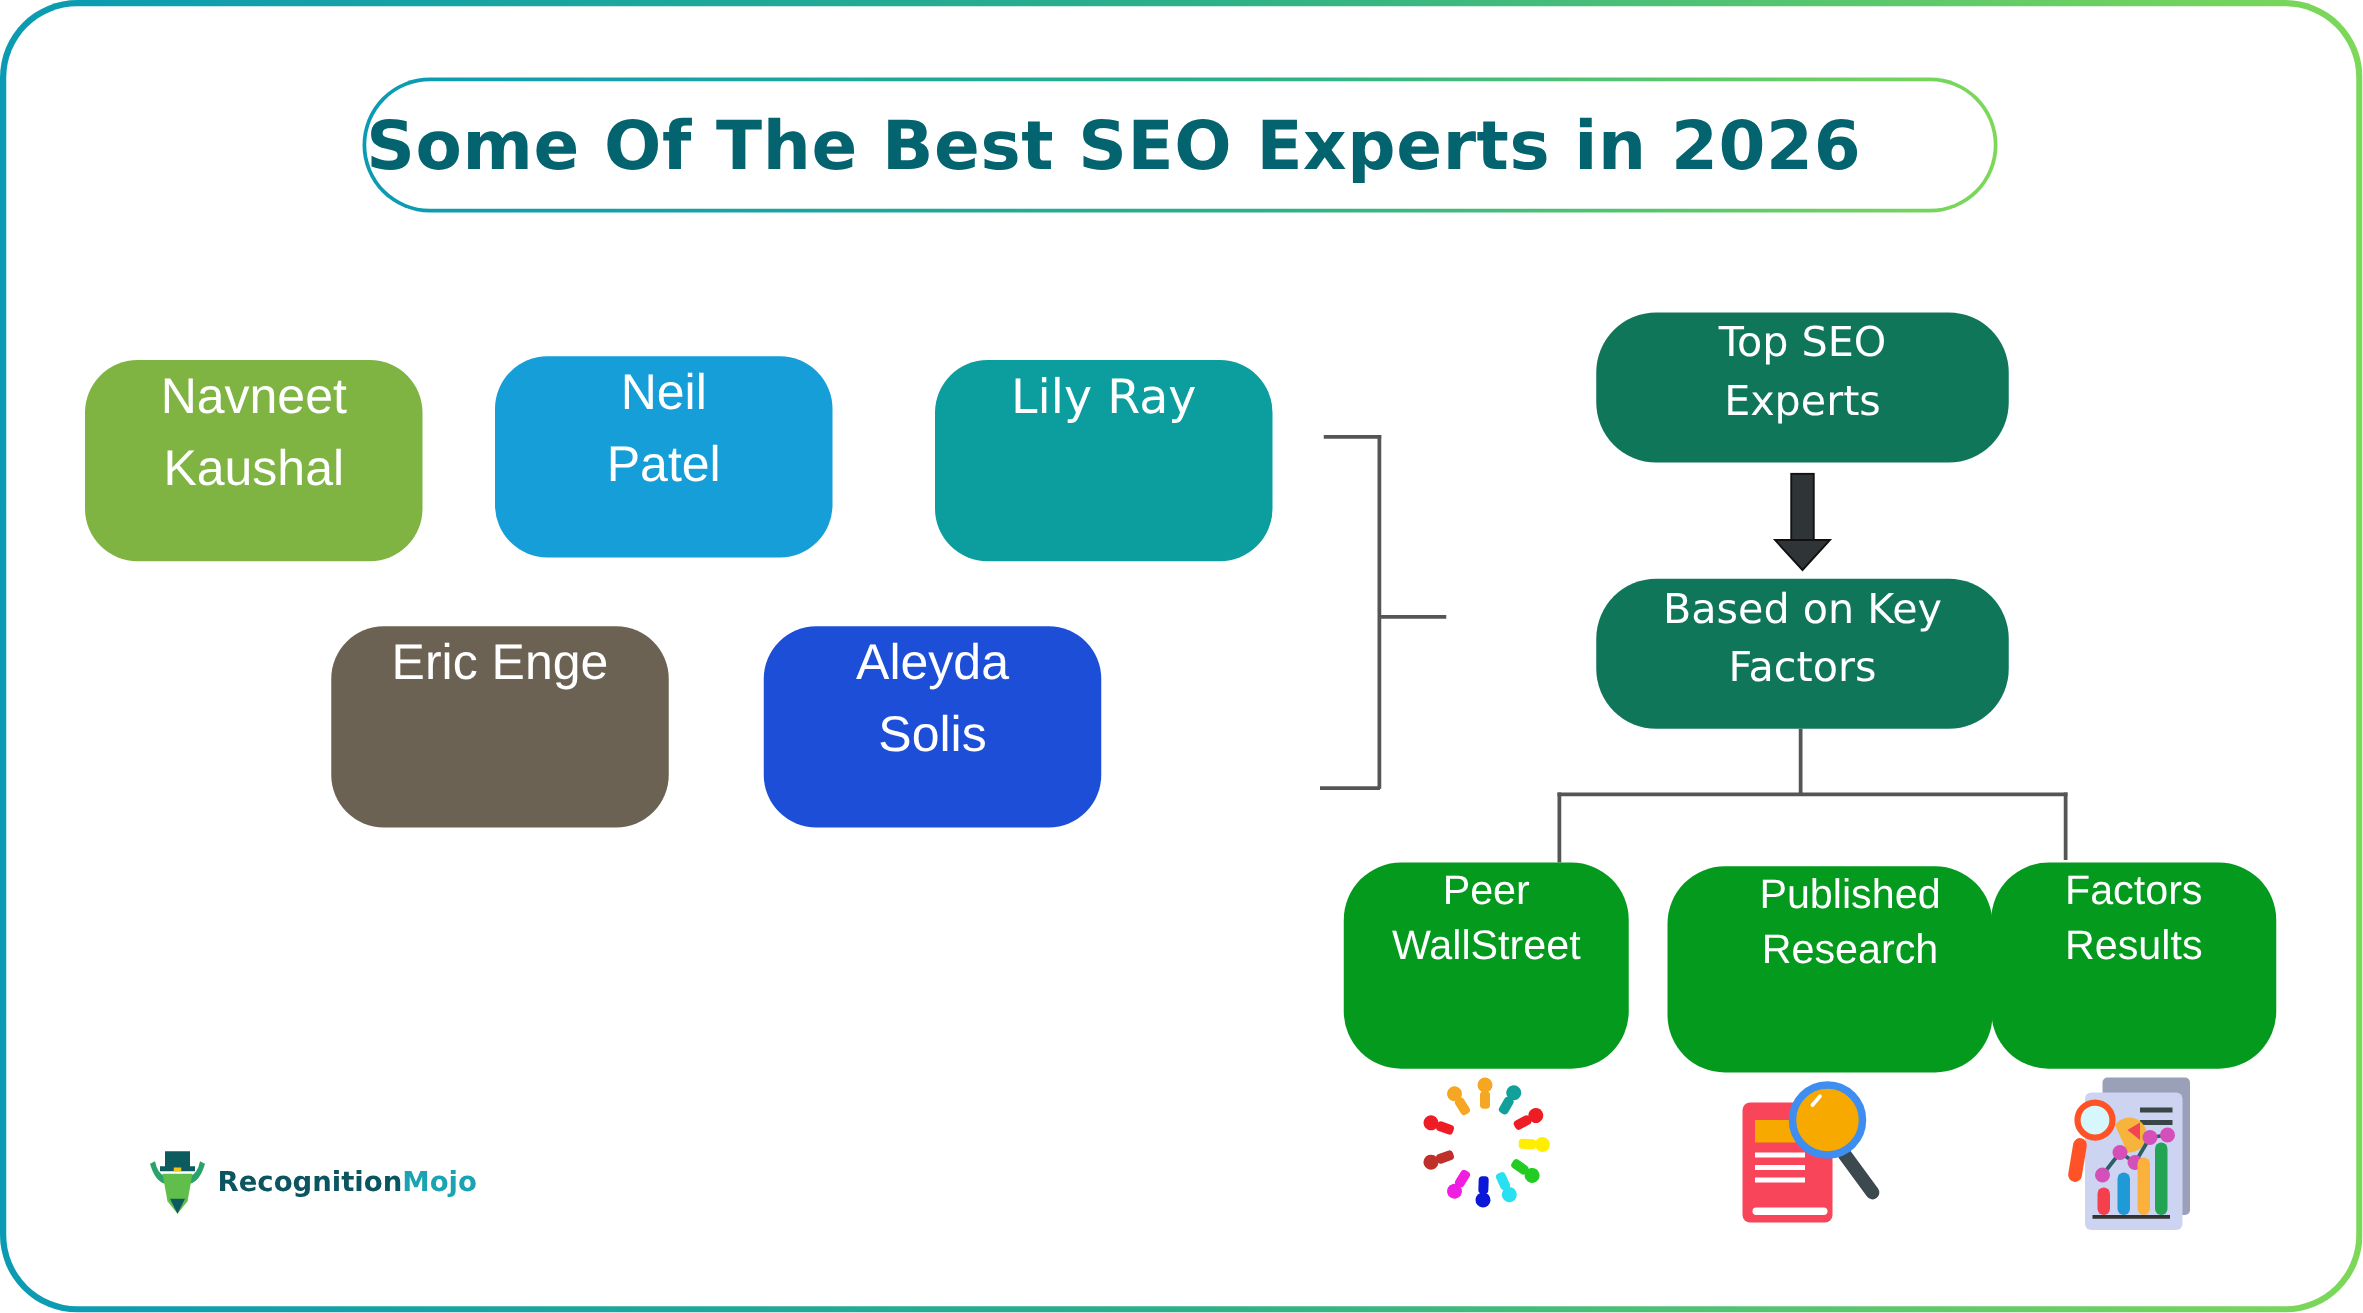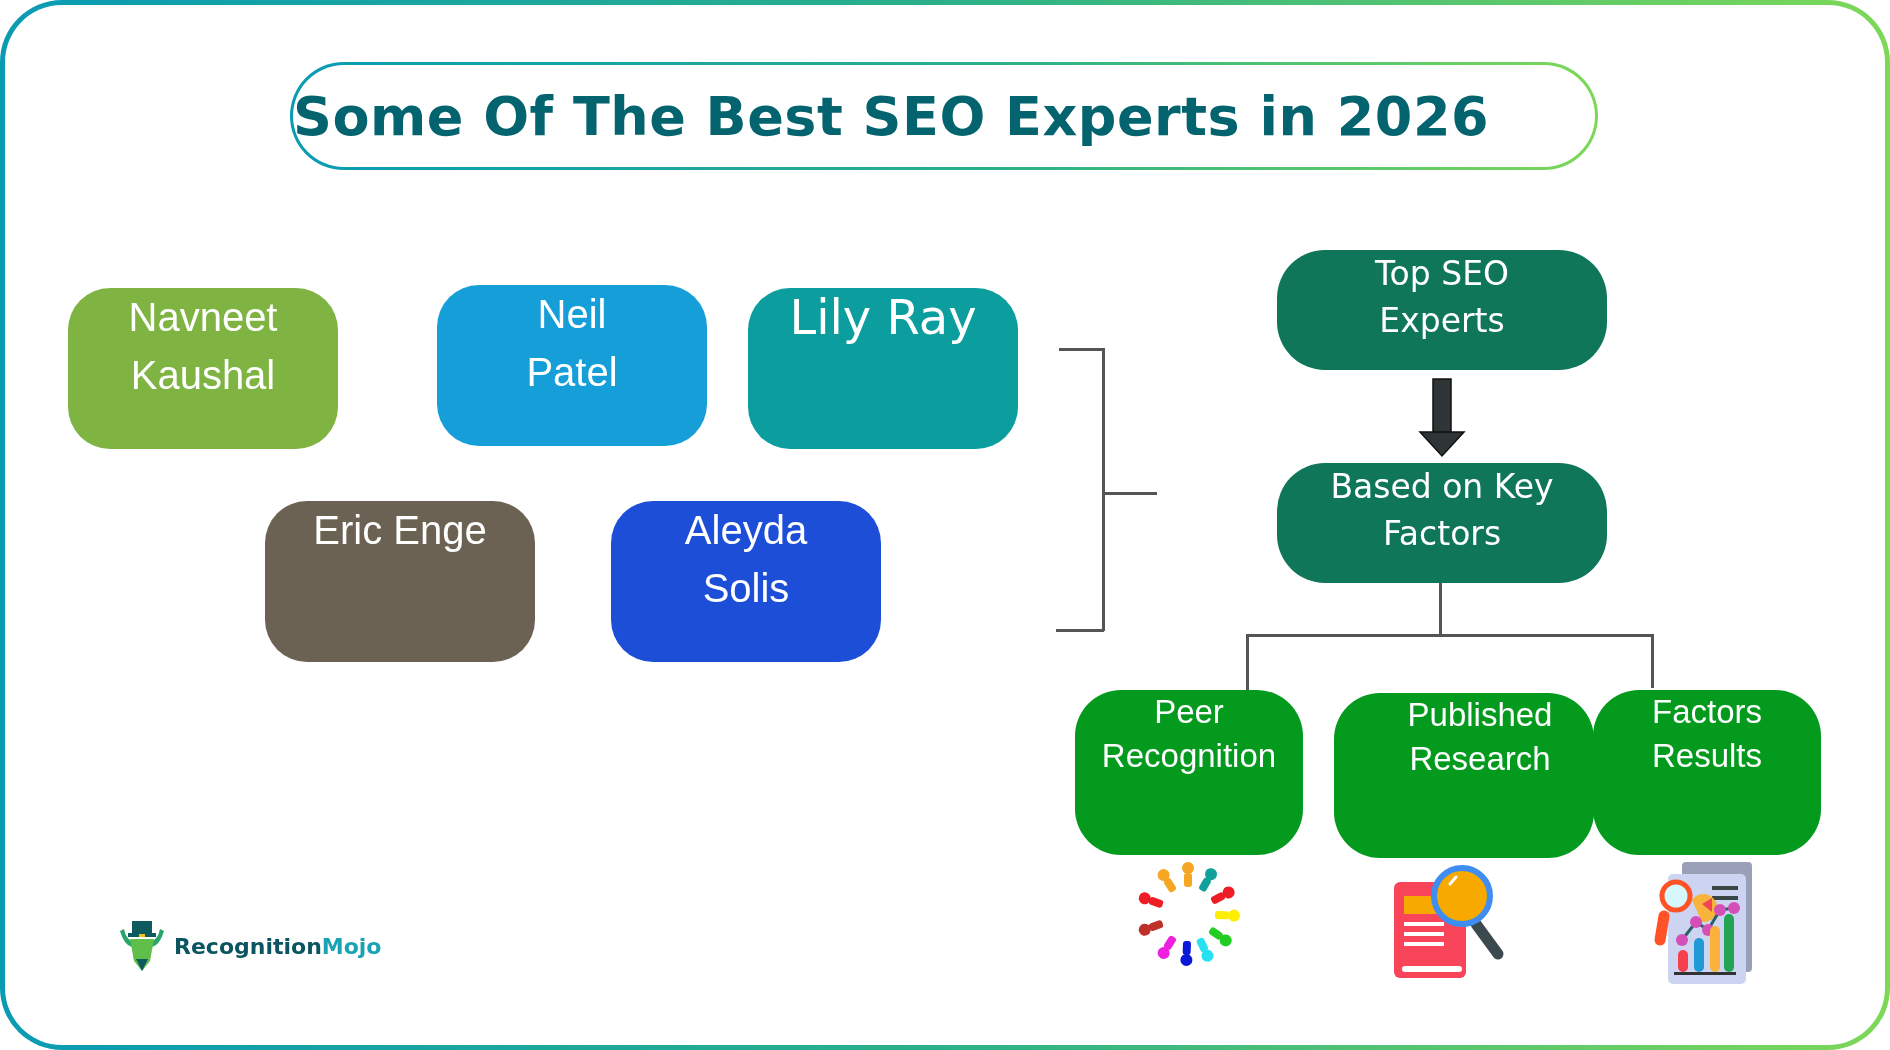--- a/index.html
+++ b/index.html
@@ -40,25 +40,25 @@
 <div class="title-pill">
   <div class="title-pill-inner">
     <span class="title-text">Some Of The Best SEO Experts in 2026</span>
   </div>
 </div>
 
 <div class="card expert" style="left:68px;top:288px;background:#7fb443;">
   <span>Navneet
 Kaushal</span>
 </div>
-<div class="card expert" style="left:437px;top:285px;background:#169ed8;">
+<div class="card expert" style="left:396px;top:285px;background:#169ed8;">
   <span>Neil
 Patel</span>
 </div>
-<div class="card expert" style="left:748px;top:288px;background:#0c9e9f;font-family:'DejaVu Sans',sans-serif;font-size:48px;">
+<div class="card expert" style="left:748px;top:288px;background:#0c9e9f;font-family:'DejaVu Sans',sans-serif;font-size:38px;">
   <span>Lily Ray</span>
 </div>
 <div class="card expert" style="left:265px;top:501px;background:#6b6253;">
   <span>Eric Enge</span>
 </div>
 <div class="card expert" style="left:611px;top:501px;background:#1d4ed8;">
   <span>Aleyda
 Solis</span>
 </div>
 
@@ -82,21 +82,21 @@
 Factors</span>
 </div>
 
 <div class="line" style="left:1439px;top:583px;width:3px;height:53px;"></div>
 <div class="line" style="left:1246px;top:634px;width:408px;height:3px;"></div>
 <div class="line" style="left:1246px;top:634px;width:3px;height:56px;"></div>
 <div class="line" style="left:1651px;top:634px;width:3px;height:54px;"></div>
 
 <div class="card factor" style="left:1075px;top:690px;">
   <span>Peer
-Recognition</span>
+WallStreet</span>
 </div>
 <div class="card factor" style="left:1334px;top:693px;padding-left:32px;">
   <span>Published
 Research</span>
 </div>
 <div class="card factor" style="left:1593px;top:690px;">
   <span>Factors
 Results</span>
 </div>
 

